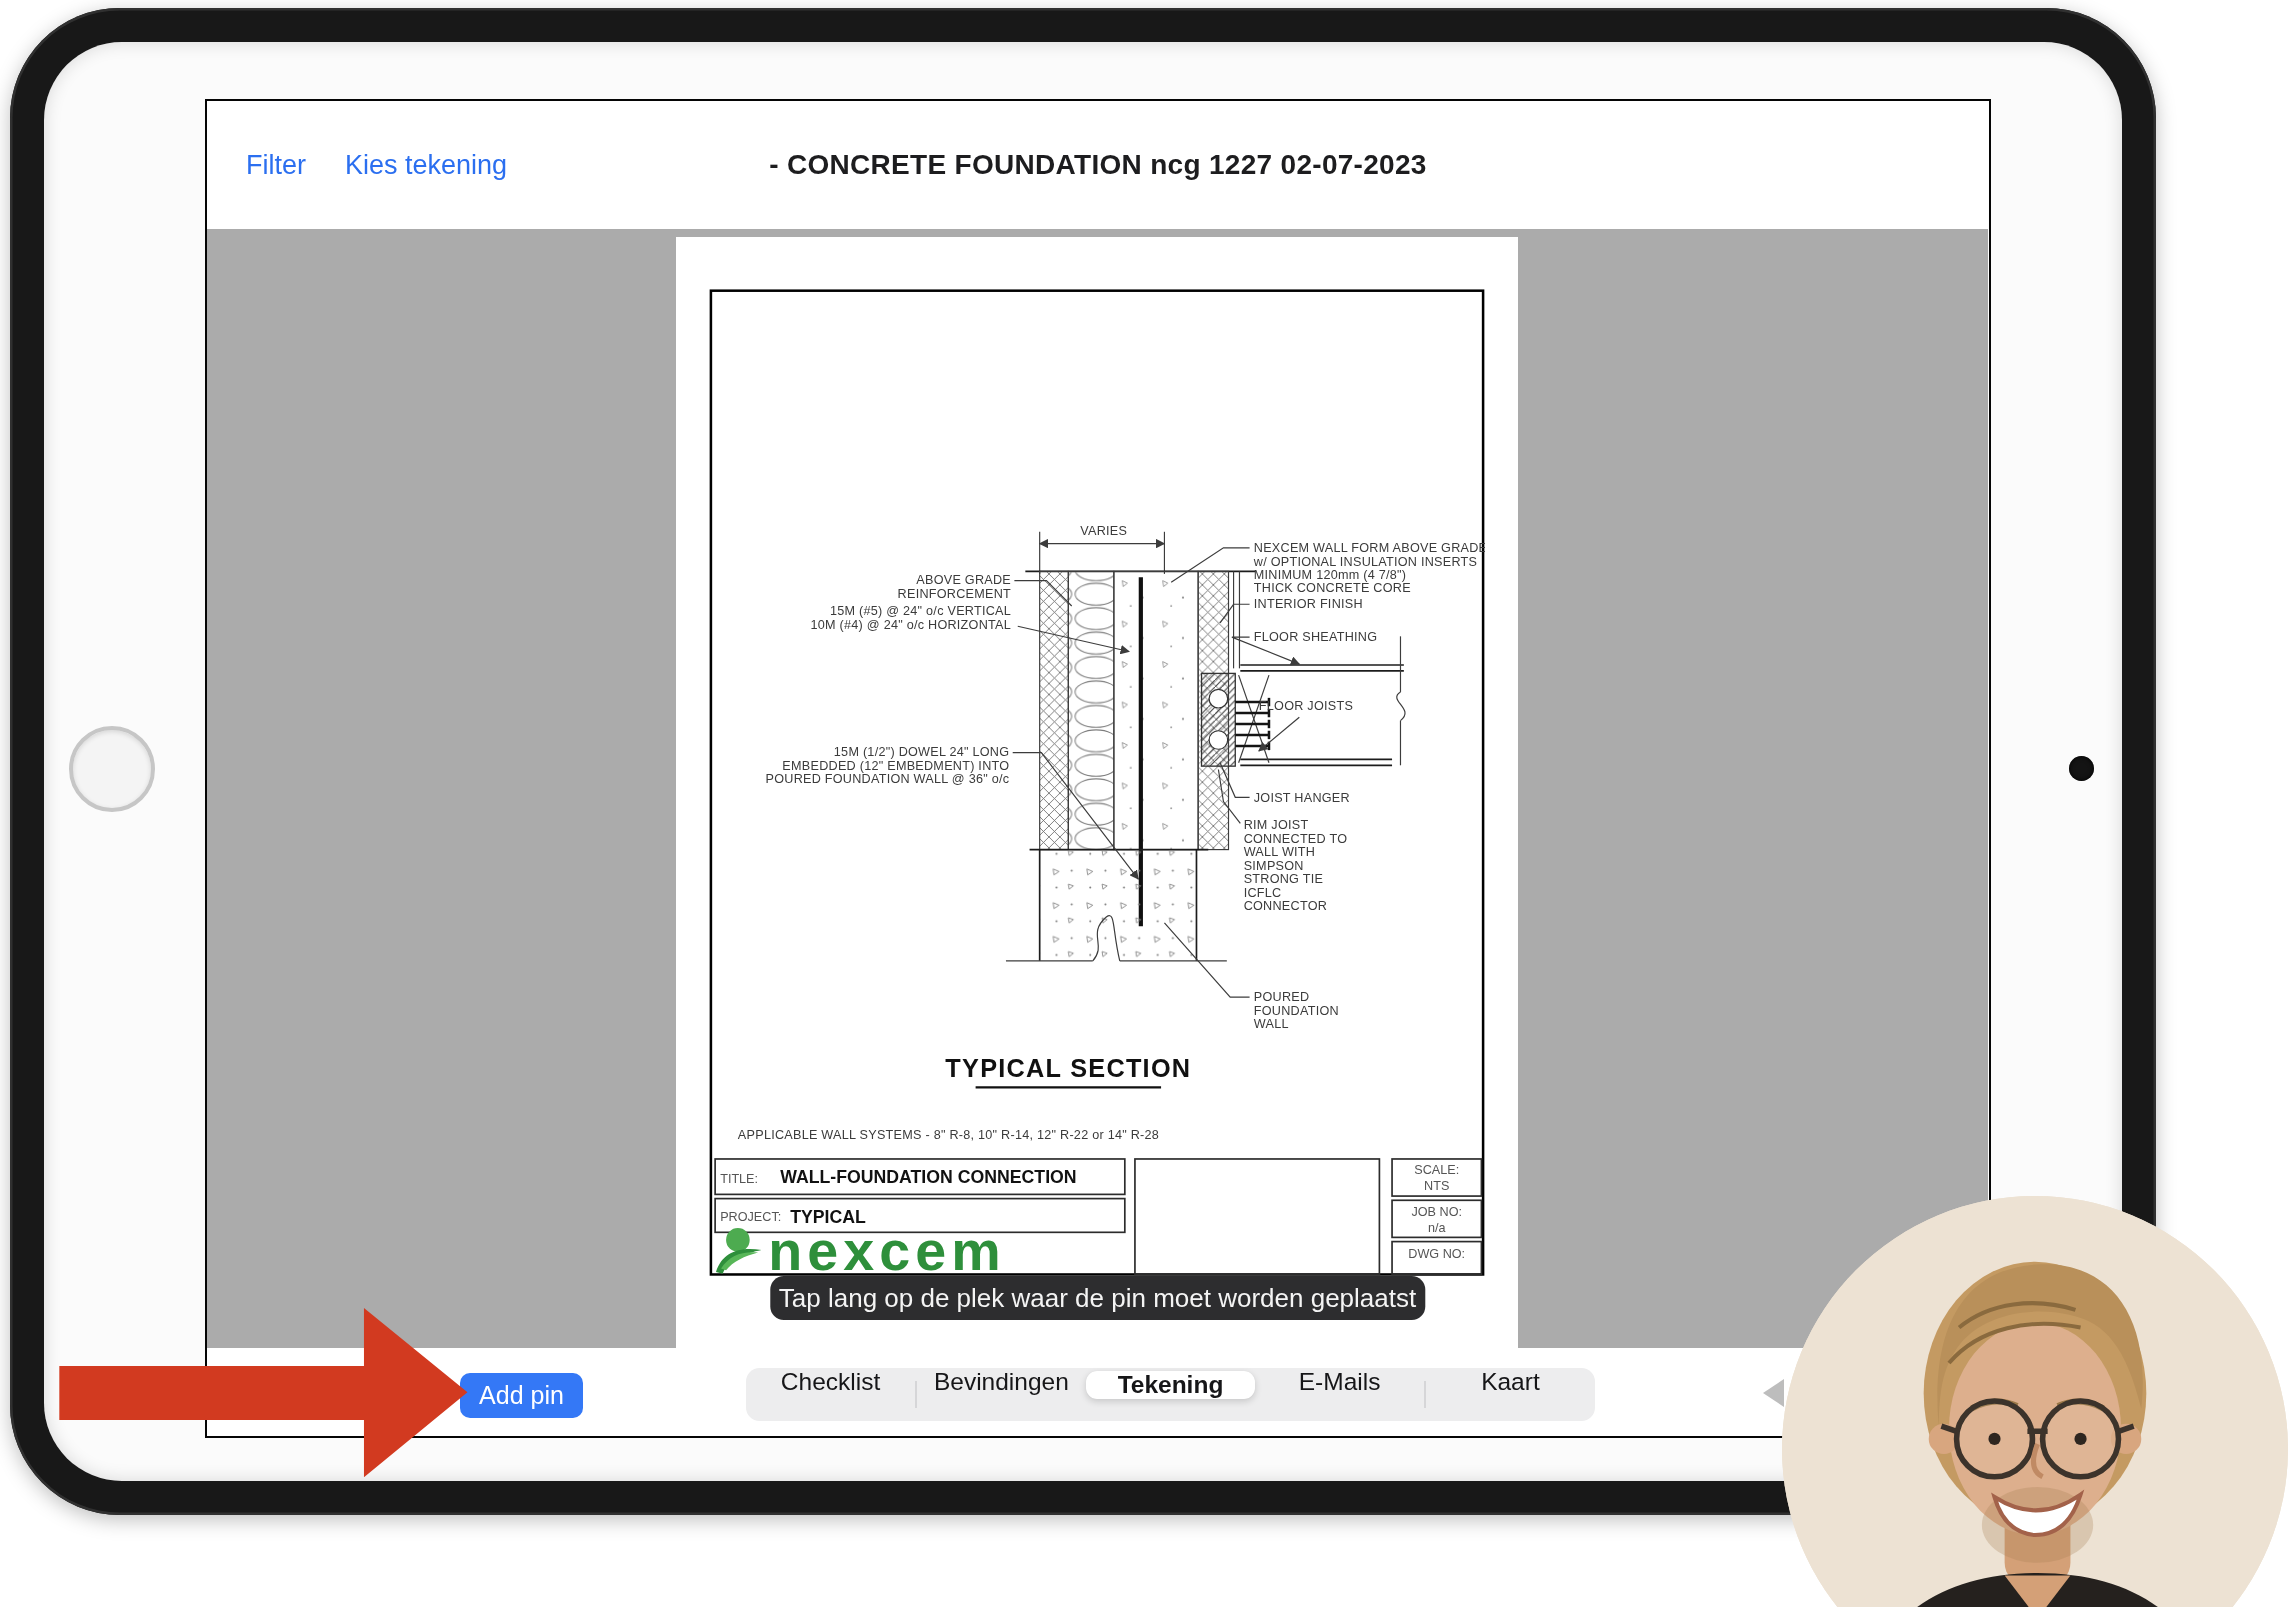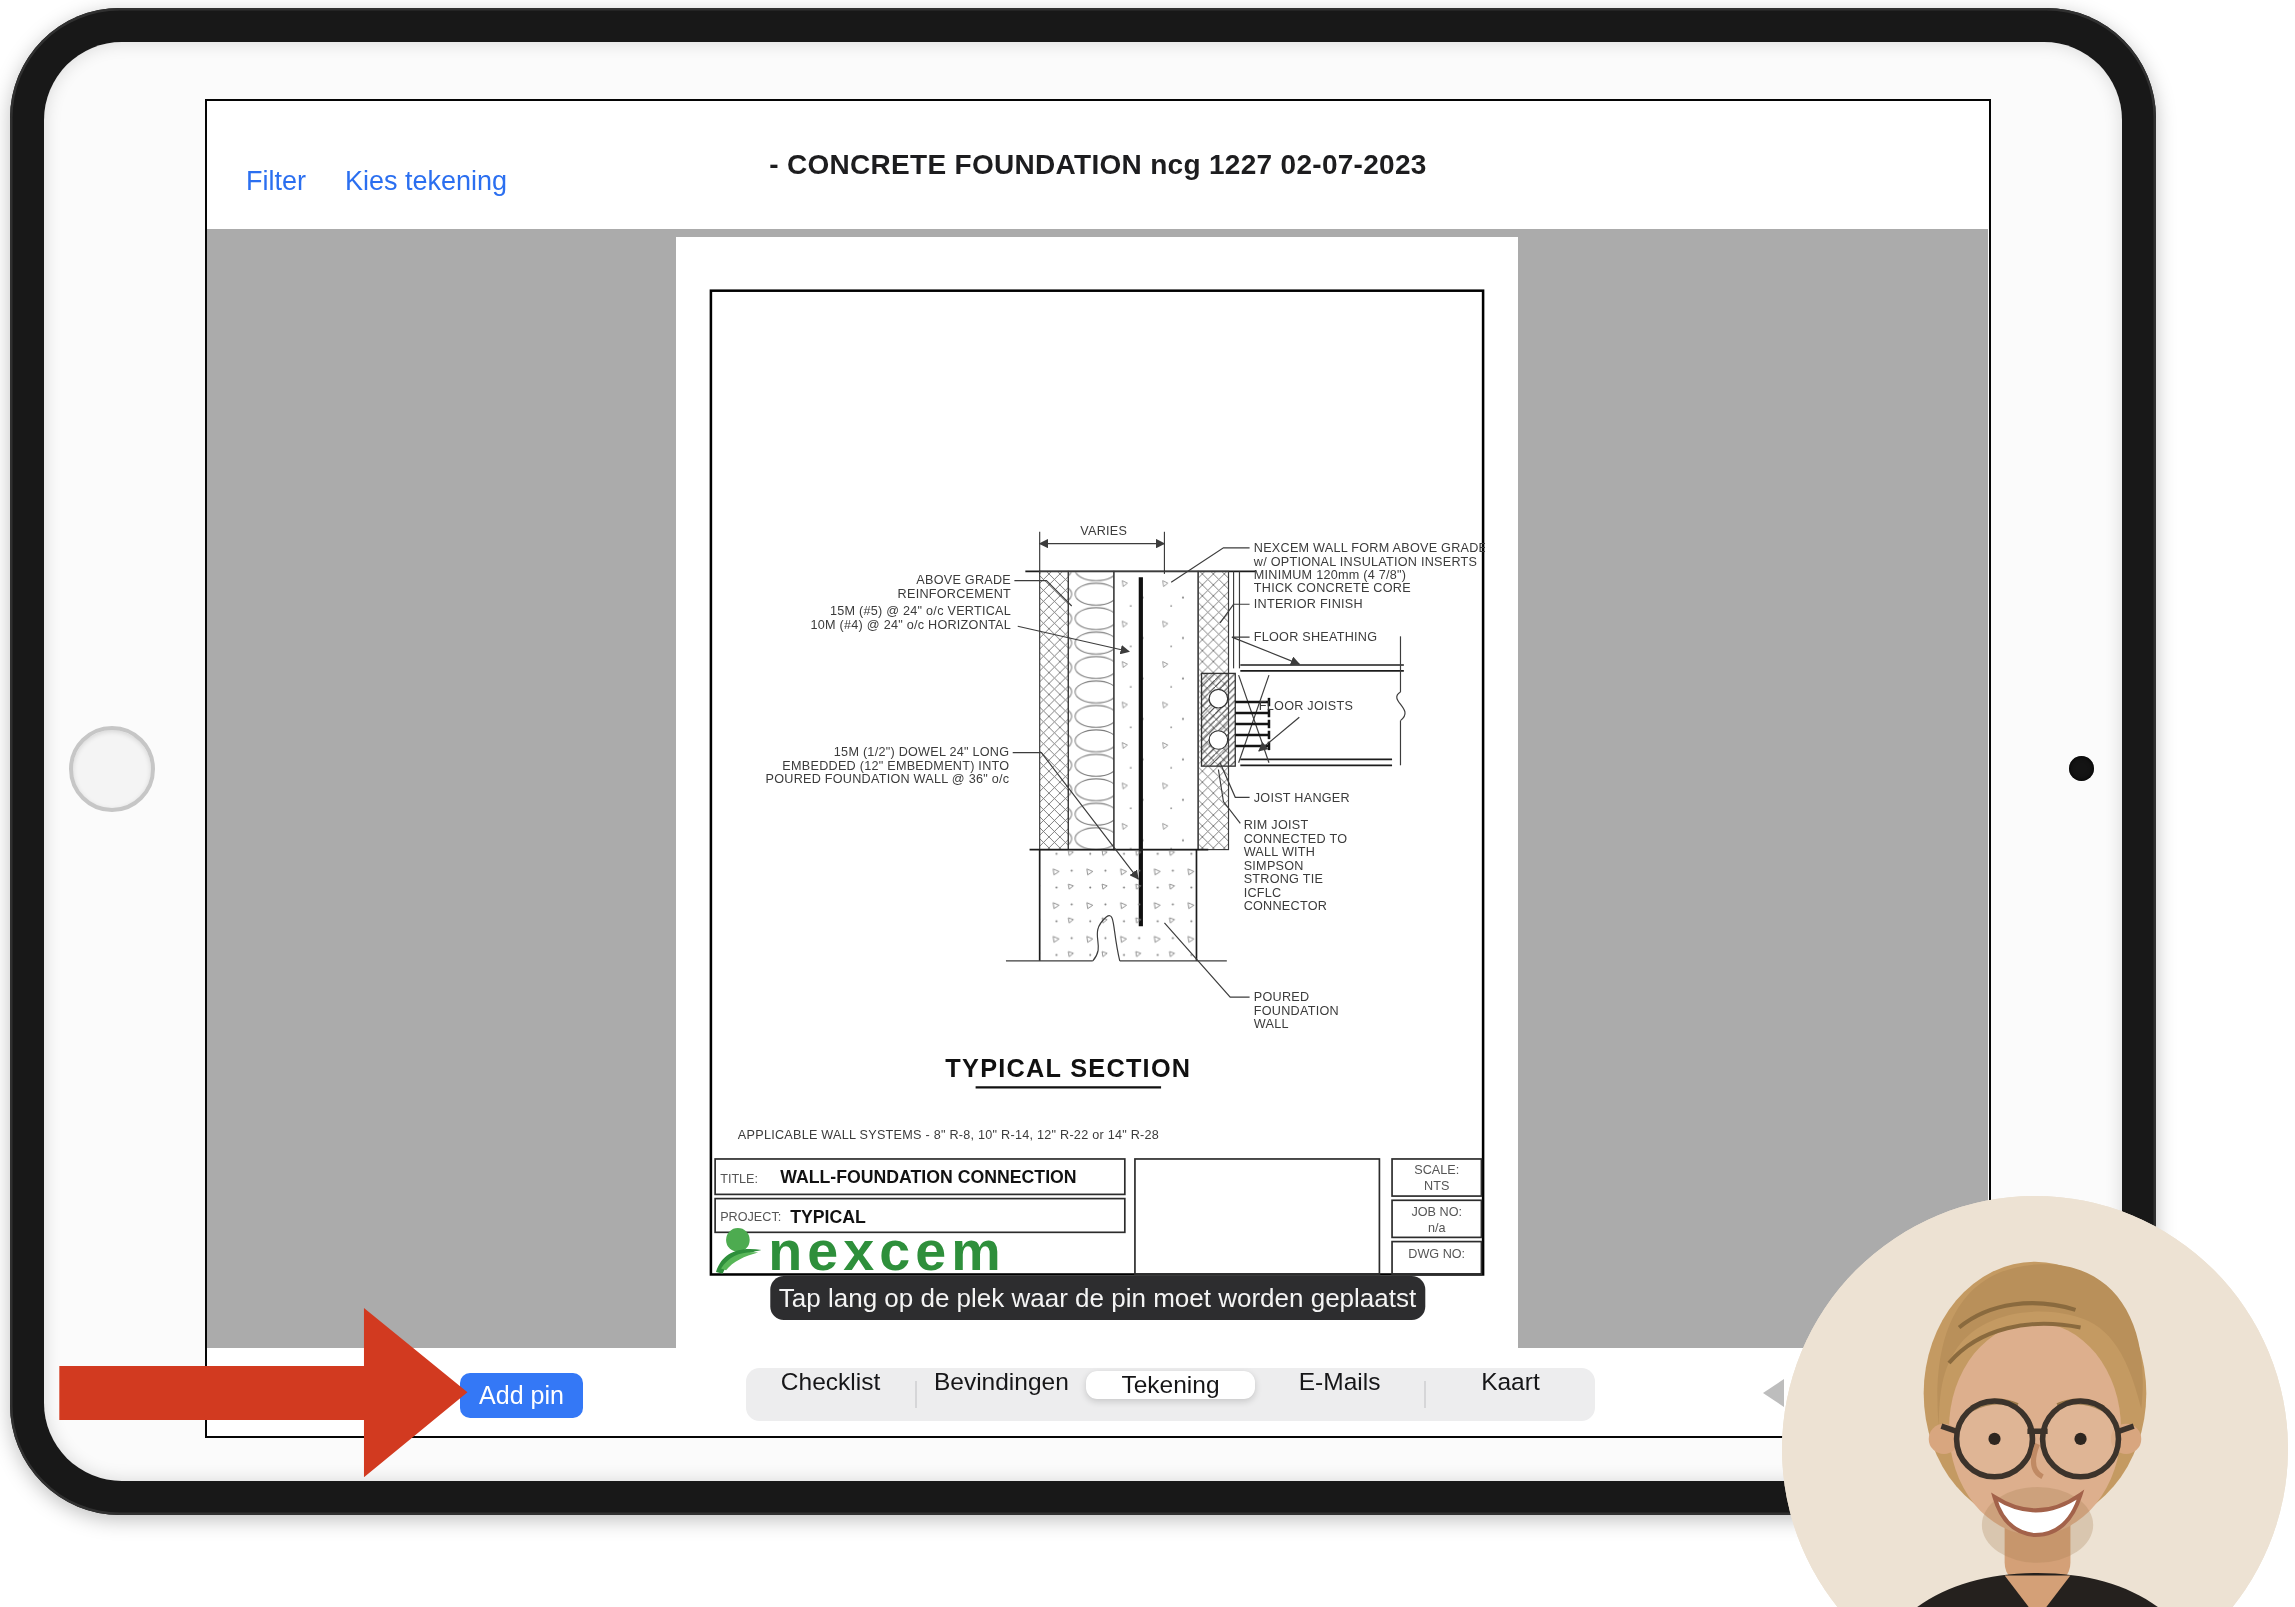--- a/index.html
+++ b/index.html
@@ -15,21 +15,21 @@
   .home-btn{position:absolute;left:59px;top:718px;width:78px;height:78px;border-radius:50%;
             border:4.2px solid #c6c6c6;background:#f4f4f4;box-shadow:inset 0 1.7px 5px rgba(0,0,0,.12);}
   .camera-dot{position:absolute;left:2059px;top:748px;width:25px;height:25px;border-radius:50%;
               background:#141414;box-shadow:inset 0 0 5px #000;}
 
   
   .app{position:absolute;left:195px;top:91px;width:1786px;height:1339px;background:#ffffff;
        border:2.5px solid #050505;box-sizing:border-box;overflow:hidden;}
 
   .topbar{position:absolute;left:0;top:0;width:100%;height:128px;background:#ffffff;}
-  .topbar .links-left{position:absolute;left:39px;top:0;height:128px;display:flex;gap:39px;align-items:center;margin-top:16px;}
+  .topbar .links-left{position:absolute;left:39px;top:0;height:128px;display:flex;gap:39px;align-items:center;}
   .topbar .links-right{position:absolute;right:44px;top:0;height:128px;display:flex;gap:37px;align-items:center;}
   .tb-link{font-size:27px;color:#2B6FF0;cursor:pointer;white-space:nowrap;}
   .tb-title{position:absolute;left:0;top:0;width:100%;height:128px;display:flex;align-items:center;justify-content:center;
             font-size:28px;font-weight:bold;color:#1d1d1f;letter-spacing:0.3px;}
 
   .canvas{position:absolute;left:0;top:128px;width:1781px;height:1119px;background:#ABABAB;}
   .paper{position:absolute;left:469px;top:7.6px;width:842px;height:1344px;background:#ffffff;}
   svg.drawing{position:absolute;left:33px;top:52px;}
 
   .tooltip{position:absolute;left:50%;transform:translateX(-50%);top:1047px;height:44px;
@@ -37,21 +37,21 @@
            display:flex;align-items:center;padding:0 9px;white-space:nowrap;z-index:5;}
 
   .bottombar{position:absolute;left:0;top:1247px;width:1781px;height:87px;background:#ffffff;}
   .add-pin{position:absolute;left:253px;top:25px;width:123px;height:45px;border-radius:10px;
            background:#3478F6;color:#ffffff;font-size:25px;display:flex;align-items:center;justify-content:center;
            cursor:pointer;}
   .segmented{position:absolute;left:539px;top:19.4px;width:849px;height:53px;border-radius:13.5px;
              background:#EDEDEE;display:flex;align-items:flex-start;}
   .seg-item{flex:1;display:flex;align-items:center;justify-content:center;font-size:24.5px;color:#161618;
             cursor:pointer;white-space:nowrap;}
-  .seg-item.active{background:#ffffff;border-radius:11px;margin:3.4px 0;font-weight:normal;
+  .seg-item.active{background:#ffffff;border-radius:11px;margin:3.4px 0;font-weight:bold;
                    box-shadow:0 2.5px 7.6px rgba(0,0,0,.16), 0 0 0.8px rgba(0,0,0,.1);}
   .seg-sep{width:1.7px;height:27px;background:#d6d6d8;align-self:center;}
   .page-back{position:absolute;left:1556px;top:31px;width:0;height:0;cursor:pointer;
              border-top:14.3px solid transparent;border-bottom:14.3px solid transparent;border-right:21px solid #BDBDBD;}
   .page-num{position:absolute;left:1612px;top:20px;font-size:30px;font-weight:bold;color:#161616;}
 
   
   .red-arrow{position:absolute;left:59px;top:1308px;z-index:40;}
   .avatar{position:absolute;left:1782px;top:1196px;width:506px;height:506px;border-radius:50%;
           overflow:hidden;z-index:50;background:#ECE1D2;}

